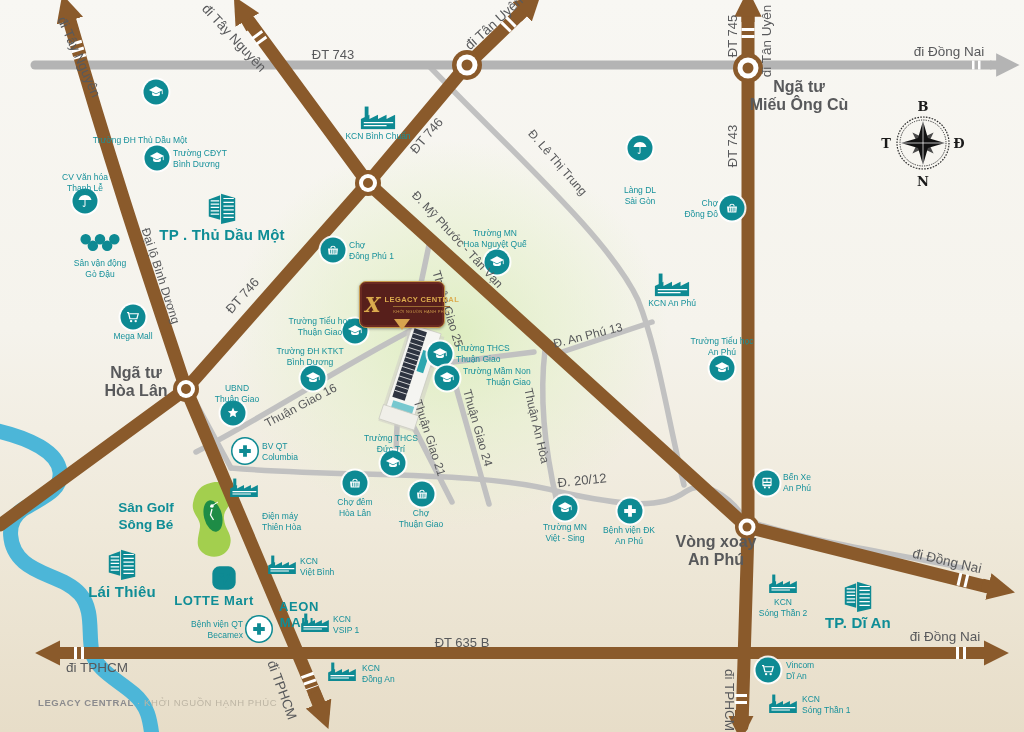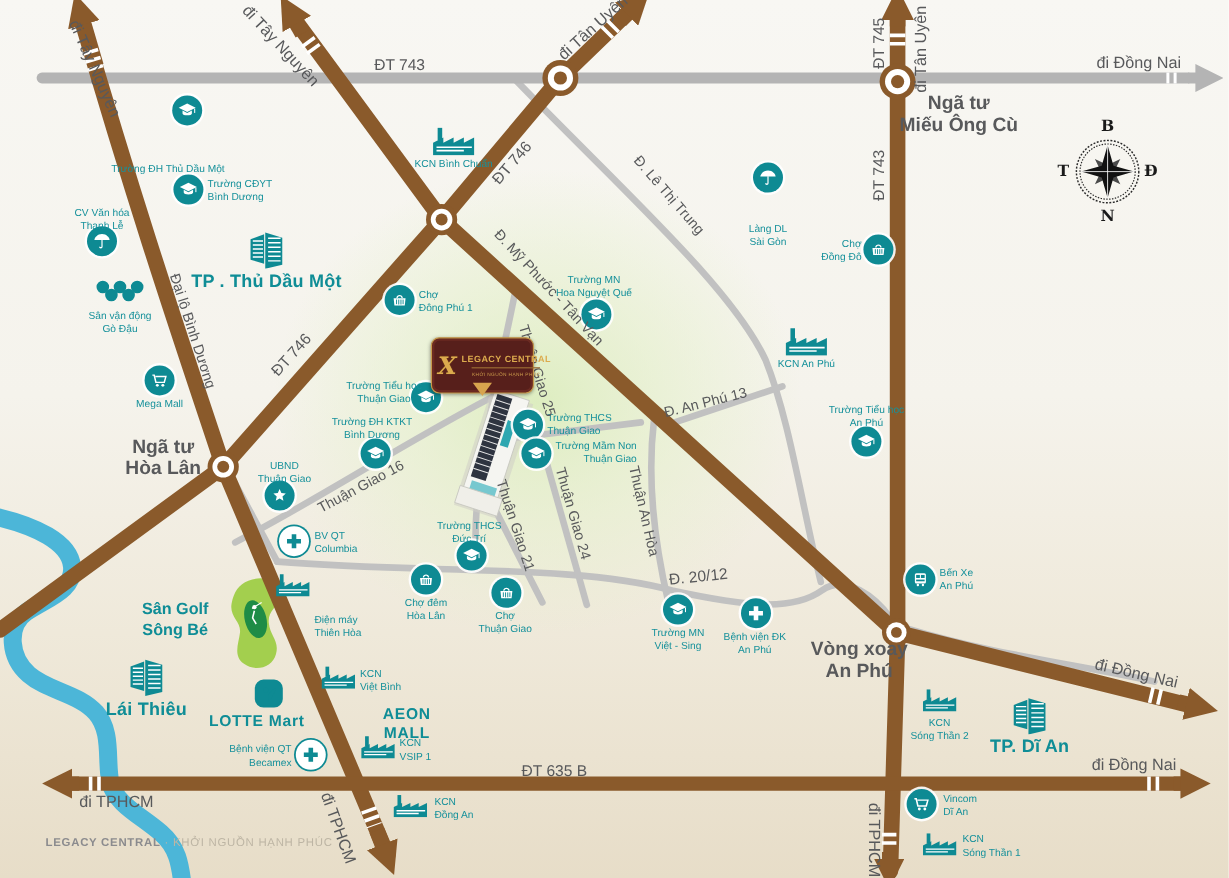--- a/index.html
+++ b/index.html
@@ -481,21 +481,21 @@
       <div class="poi-ic raw" style="left: 224px; top: 578px;">
         <svg viewBox="0 0 30 30" style="width:25px;height:25px" fill="none" stroke="#0e8a93">
           <rect x="2.2" y="2.2" width="25.6" height="25.6" rx="7.5" stroke-width="2.4"></rect>
           <path d="M15 23c-1.5-6.5 1-11 7-13-1.5 5.5-3.5 8-7 13z" fill="#0e8a93" stroke="none"></path>
           <circle cx="12" cy="11.5" r="2.6" fill="#0e8a93" stroke="none"></circle>
         </svg>
       </div>
       <div class="poi-lb al-c brand" style="left: 214px; top: 593px;">
         <span>LOTTE Mart</span>
       </div>
-      <div class="poi-lb al-c brand" style="left: 299px; top: 587px; margin-left: 40px;">
+      <div class="poi-lb al-c brand" style="left: 299px; top: 599px;">
         <span>AEON</span>
         <span>MALL</span>
       </div>
       <div class="poi-ic raw" style="left: 282px; top: 564px;">
         <svg viewBox="0 0 40 26" style="width:31px;height:20px">
           <rect x="6" y="2" width="4" height="11"></rect>
           <path d="M2 15l9-4.5V15l9-4.5V15l9-4.5V15l9-4.5V26H2z"></path>
           <path d="M5 19h31M5 22h24" stroke="#fff" stroke-width="1.4" fill="none"></path>
         </svg>
       </div>

